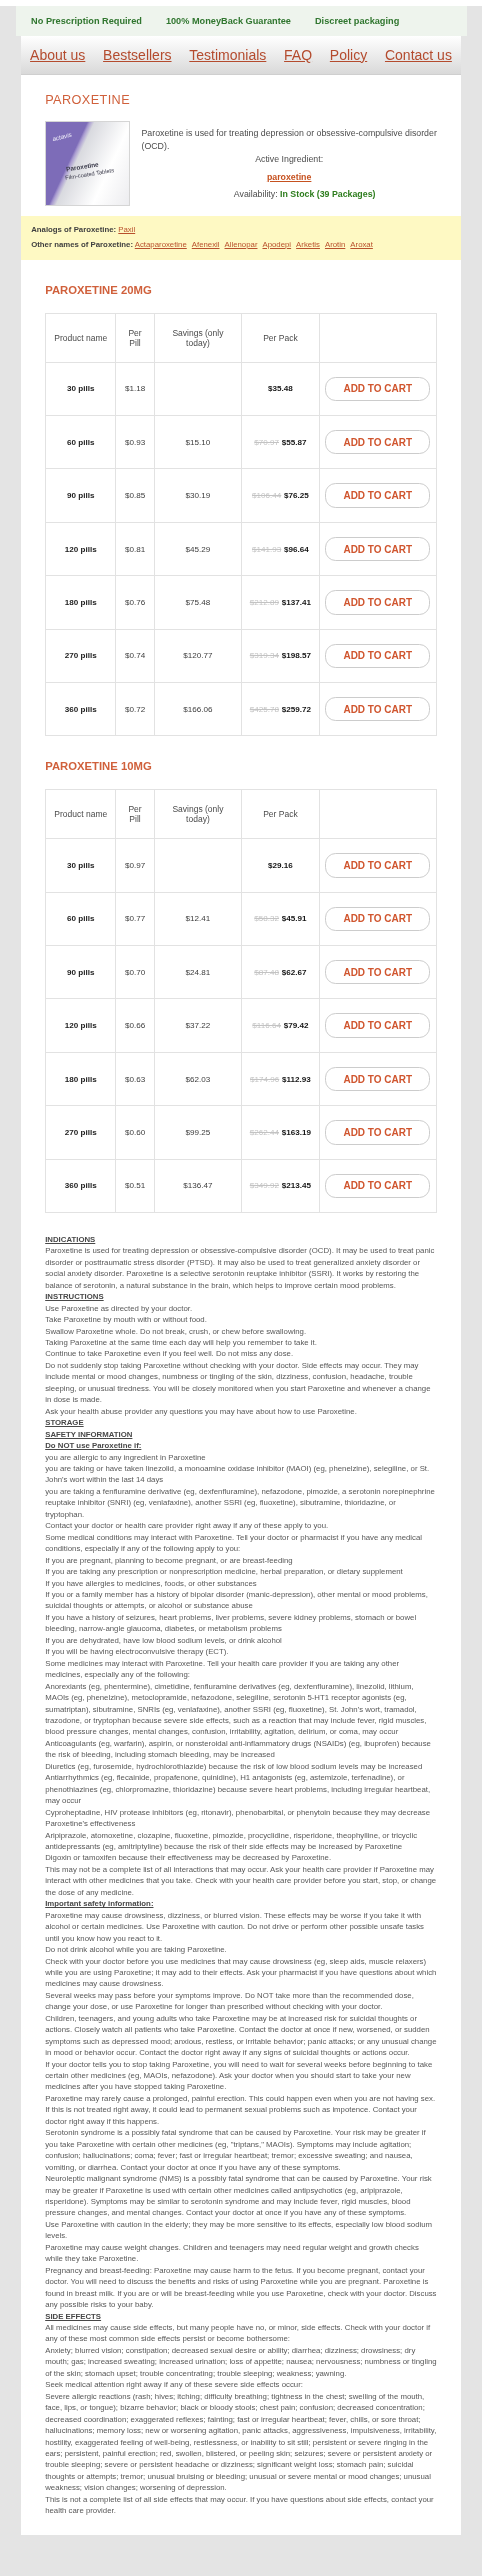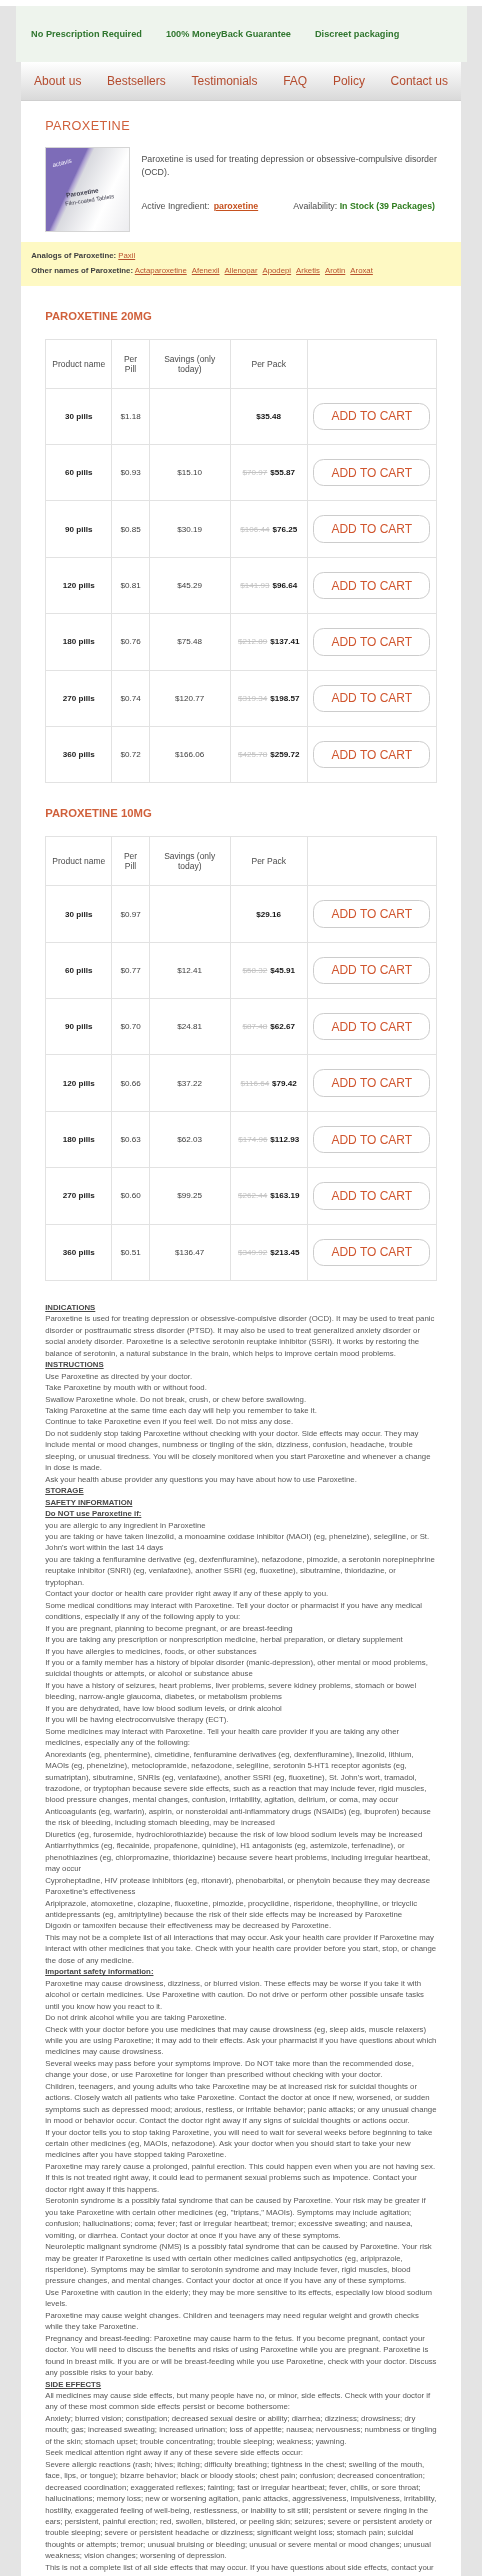--- a/index.html
+++ b/index.html
@@ -1,50 +1,50 @@
 <!DOCTYPE html>
 <html style="font-size:11.3px"><head>
 <meta charset="utf-8">
 <style>
   html,body{margin:0;padding:0;}
   body{background:#e4e4e4;font-family:"Liberation Sans","DejaVu Sans",sans-serif;min-height:2576px;}
   .top-white-strip{height:5.7px;background:#ffffff;width:100%;}
   .page{width:451px;margin:0 auto;}
   
-  .topbar{background:#eef4ed;height:56px;display:flex;align-items:center;gap:24px;padding:0 15.6px;box-sizing:border-box;}
+  .topbar{background:#eef4ed;height:30px;display:flex;align-items:center;gap:24px;padding:0 15.6px;box-sizing:border-box;}
   .topbar .benefit{color:#30762f;font-weight:bold;font-size:9.2px;}
   
   .nav{margin:0 5.7px;background:linear-gradient(#ffffff,#d9d9d9);height:38px;display:flex;align-items:center;justify-content:space-around;border-bottom:0.7px solid #cfcfcf;}
-  .nav a{color:#b44b2e;font-size:12px;cursor:pointer;}
+  .nav a{color:#b44b2e;font-size:14px;text-decoration:underline;cursor:pointer;}
   
   .content{margin:0 5.7px;background:#ffffff;padding:2.8px 0 18.4px 0;}
   .inner{padding:0 24px;}
   .product-title{color:#d0603b;font-size:12.7px;letter-spacing:0.4px;margin:15.6px 0 14px 0;}
   .product-row{display:flex;gap:11.3px;align-items:flex-start;margin-bottom:10px;}
   .pack{width:83px;height:83px;position:relative;background:linear-gradient(115deg,#7d6cb8 34%,#a99cd0 36%,#d9dadf 40%,#ffffff 70%,#ececef 100%);border:0.7px solid #d5d5d5;overflow:hidden;flex:0 0 auto;}
   .pack .brand{position:absolute;top:11.3px;left:5.7px;color:#f2f0fa;font-size:6.4px;font-style:italic;transform:rotate(-14deg);}
   .pack .label1{position:absolute;top:41px;left:20px;color:#3a3a4a;font-size:6.4px;font-weight:bold;transform:rotate(-9deg);}
   .pack .label2{position:absolute;top:49px;left:18.4px;color:#3a3a4a;font-size:5.7px;transform:rotate(-9deg);}
   .product-info{font-size:8.8px;color:#4c4c4c;line-height:1.5;padding-top:5.7px;}
-  .ingredient-row{margin-top:21px;display:flex;gap:4.2px;flex-wrap:wrap;align-items:flex-start;}
+  .ingredient-row{margin-top:0;display:flex;gap:4.2px;flex-wrap:wrap;align-items:center;flex-direction:column;}
   .ingredient-row a{color:#c6511f;font-weight:bold;text-decoration:underline;cursor:pointer;}
   .avail-wrap{margin-left:31px;}
   .avail{color:#2e7d1e;font-weight:bold;}
   .names-box{background:#fef9c3;padding:7px 10px;font-size:7.8px;color:#3f3f3f;line-height:1.9;margin-top:7px;}
   .names-box b{color:#3f3f3f;}
   .names-box a{color:#b8502c;text-decoration:underline;margin-right:5px;cursor:pointer;}
   
   .table-title{color:#d0603b;font-size:11.3px;font-weight:bold;margin:24px 0 17px 0;}
   table.prices{border-collapse:collapse;width:100%;font-size:8.1px;color:#3d3d3d;}
   table.prices th{font-weight:normal;color:#4a4a4a;font-size:8.5px;}
   table.prices th, table.prices td{border:0.7px solid #e2e2e2;padding:14px 5.7px;text-align:center;}
   table.prices td.pname{font-weight:bold;text-align:center;color:#1d1d1d;}
   .old-price{color:#c3c3c3;text-decoration:line-through;margin-right:2.8px;}
   .new-price{font-weight:bold;color:#161616;}
-  .cart-btn{display:inline-block;background:#ffffff;border:0.7px solid #cccccc;border-radius:10.6px;color:#d0552e;font-size:12px;padding:5.7px 17px;cursor:pointer;white-space:nowrap;}
+  .cart-btn{display:inline-block;background:#ffffff;border:0.7px solid #cccccc;border-radius:10.6px;color:#d0552e;font-size:10px;padding:5.7px 17px;cursor:pointer;white-space:nowrap;font-weight:bold;}
   col.c-name{width:19%;} col.c-pill{width:10%;} col.c-sav{width:24%;} col.c-pack{width:20%;} col.c-btn{width:27%;}
   
   .info{margin-top:21px;font-size:7.8px;color:#585858;line-height:1.47;}
   .info .h{font-weight:bold;color:#484848;text-decoration:underline;}
   .info div{margin:0;}
 </style>
 </head>
 <body>
 
 <div class="top-white-strip"></div>

